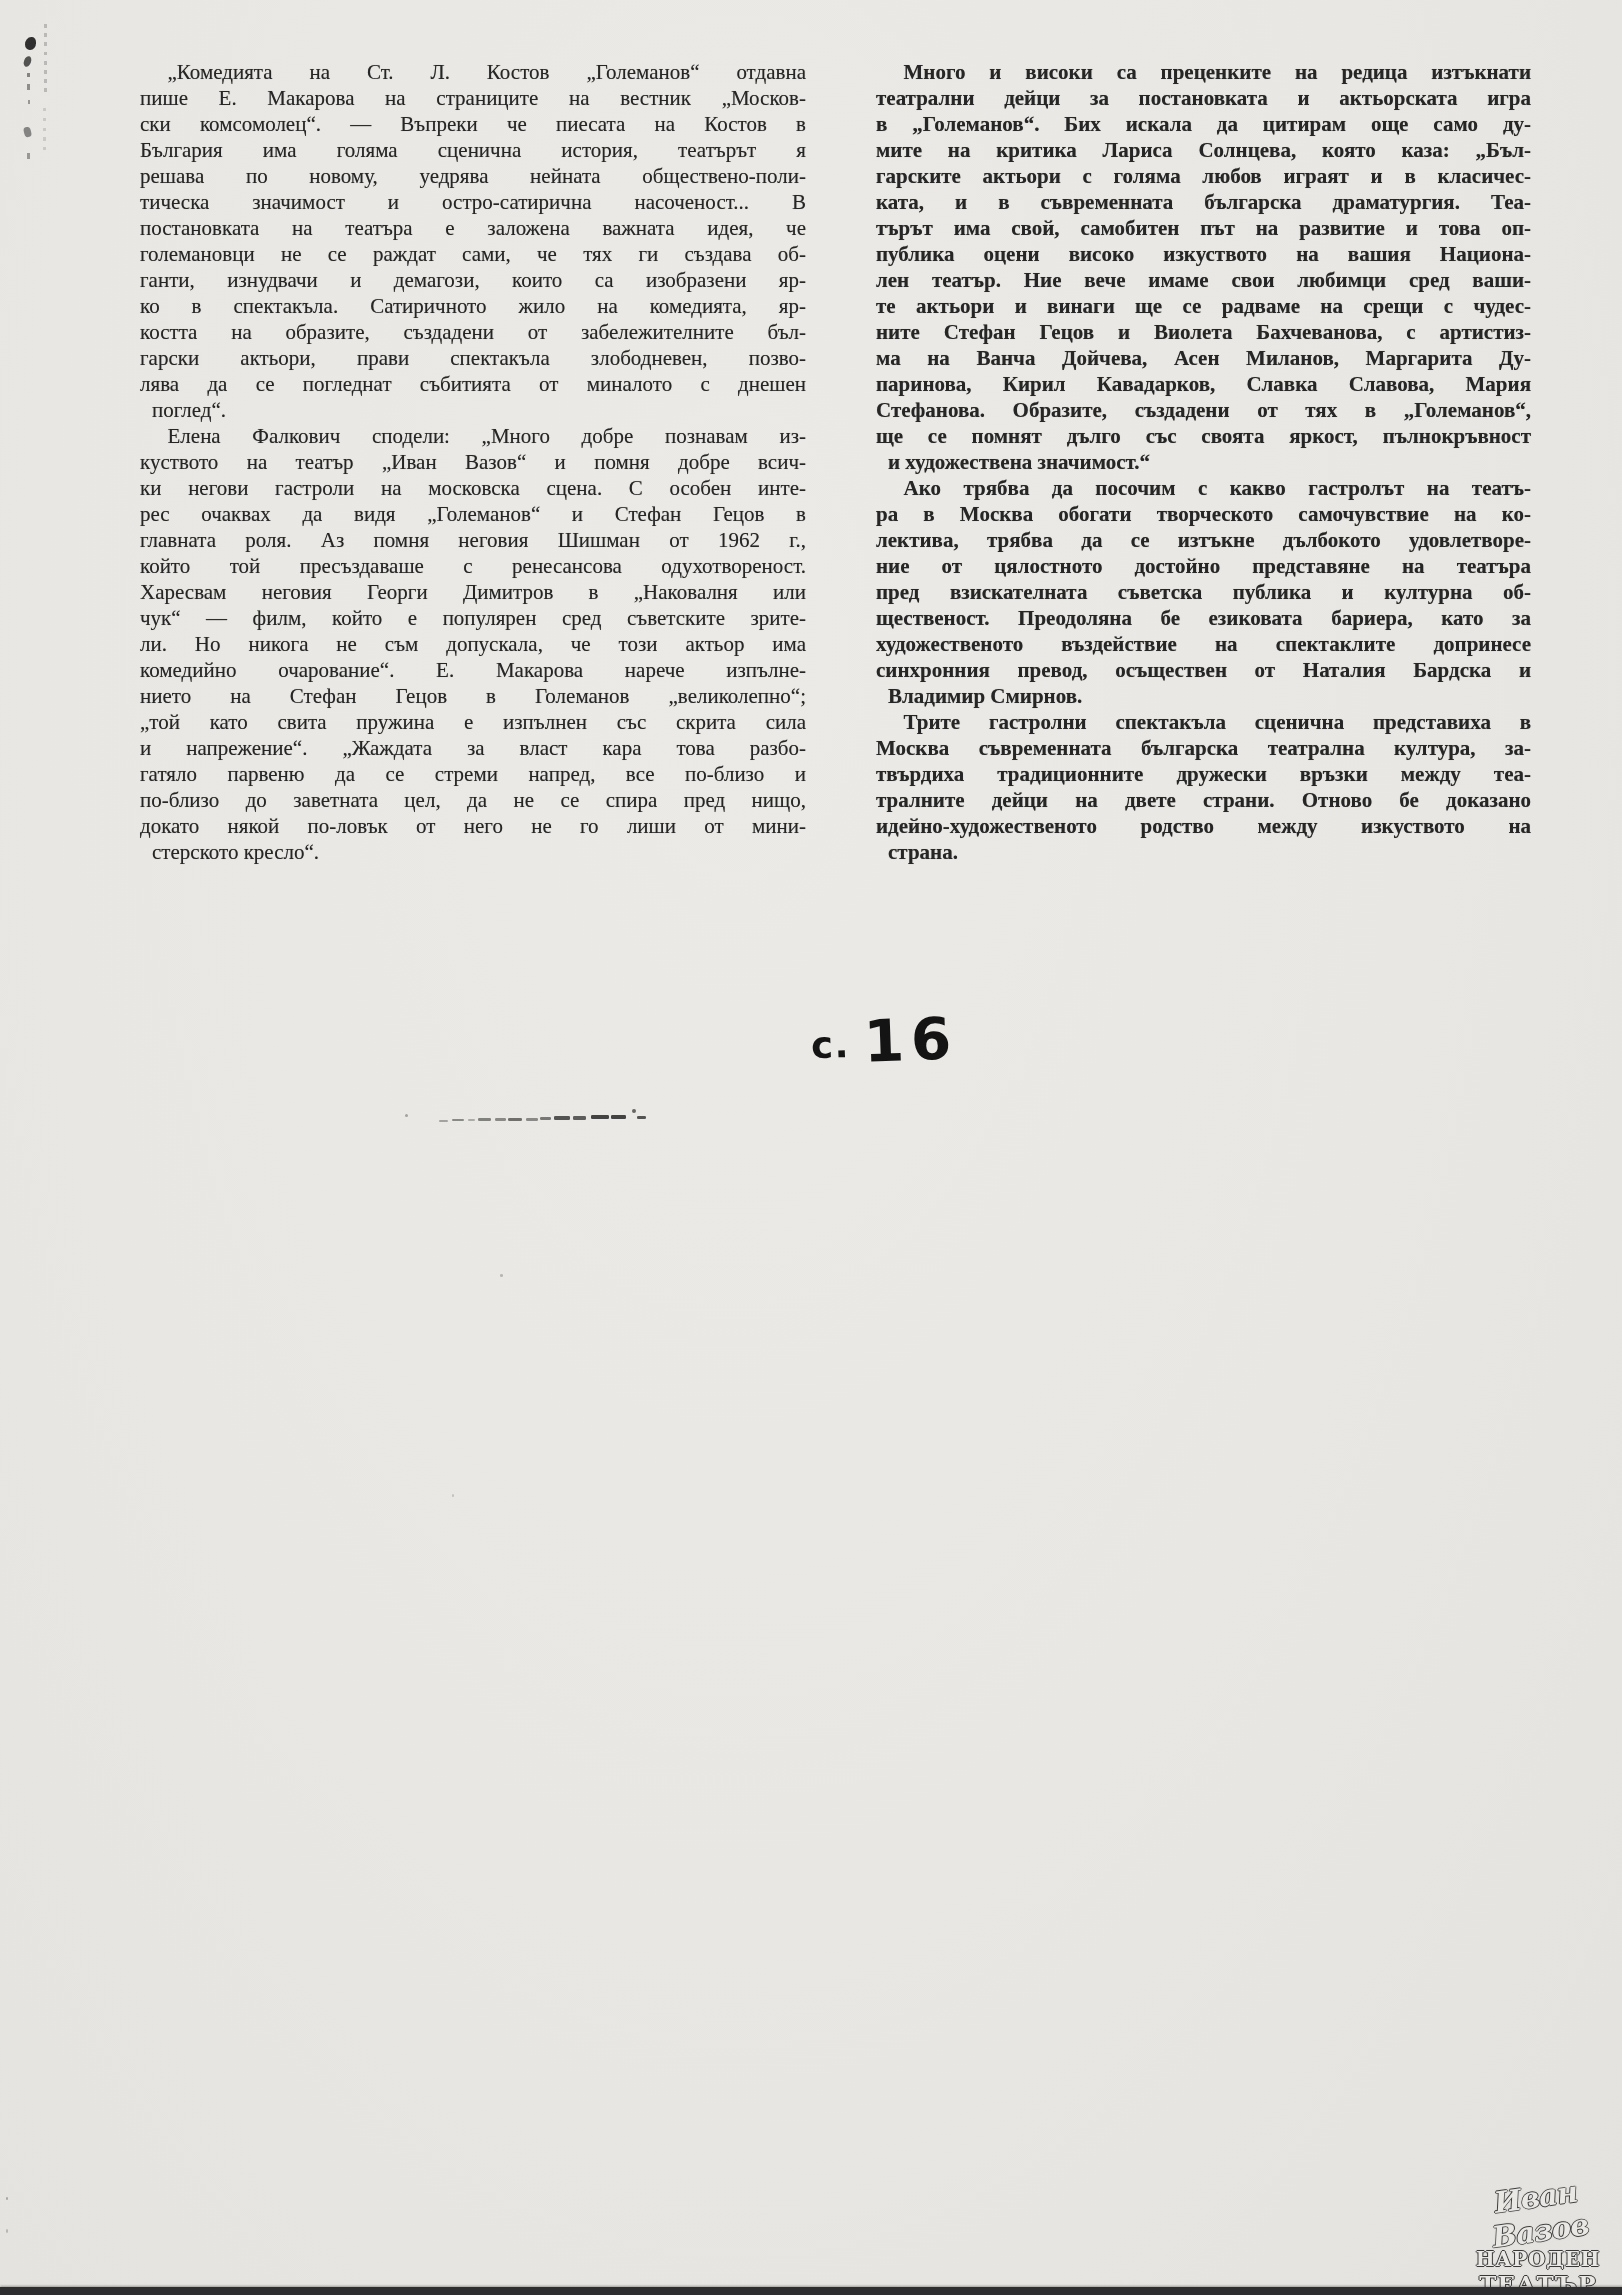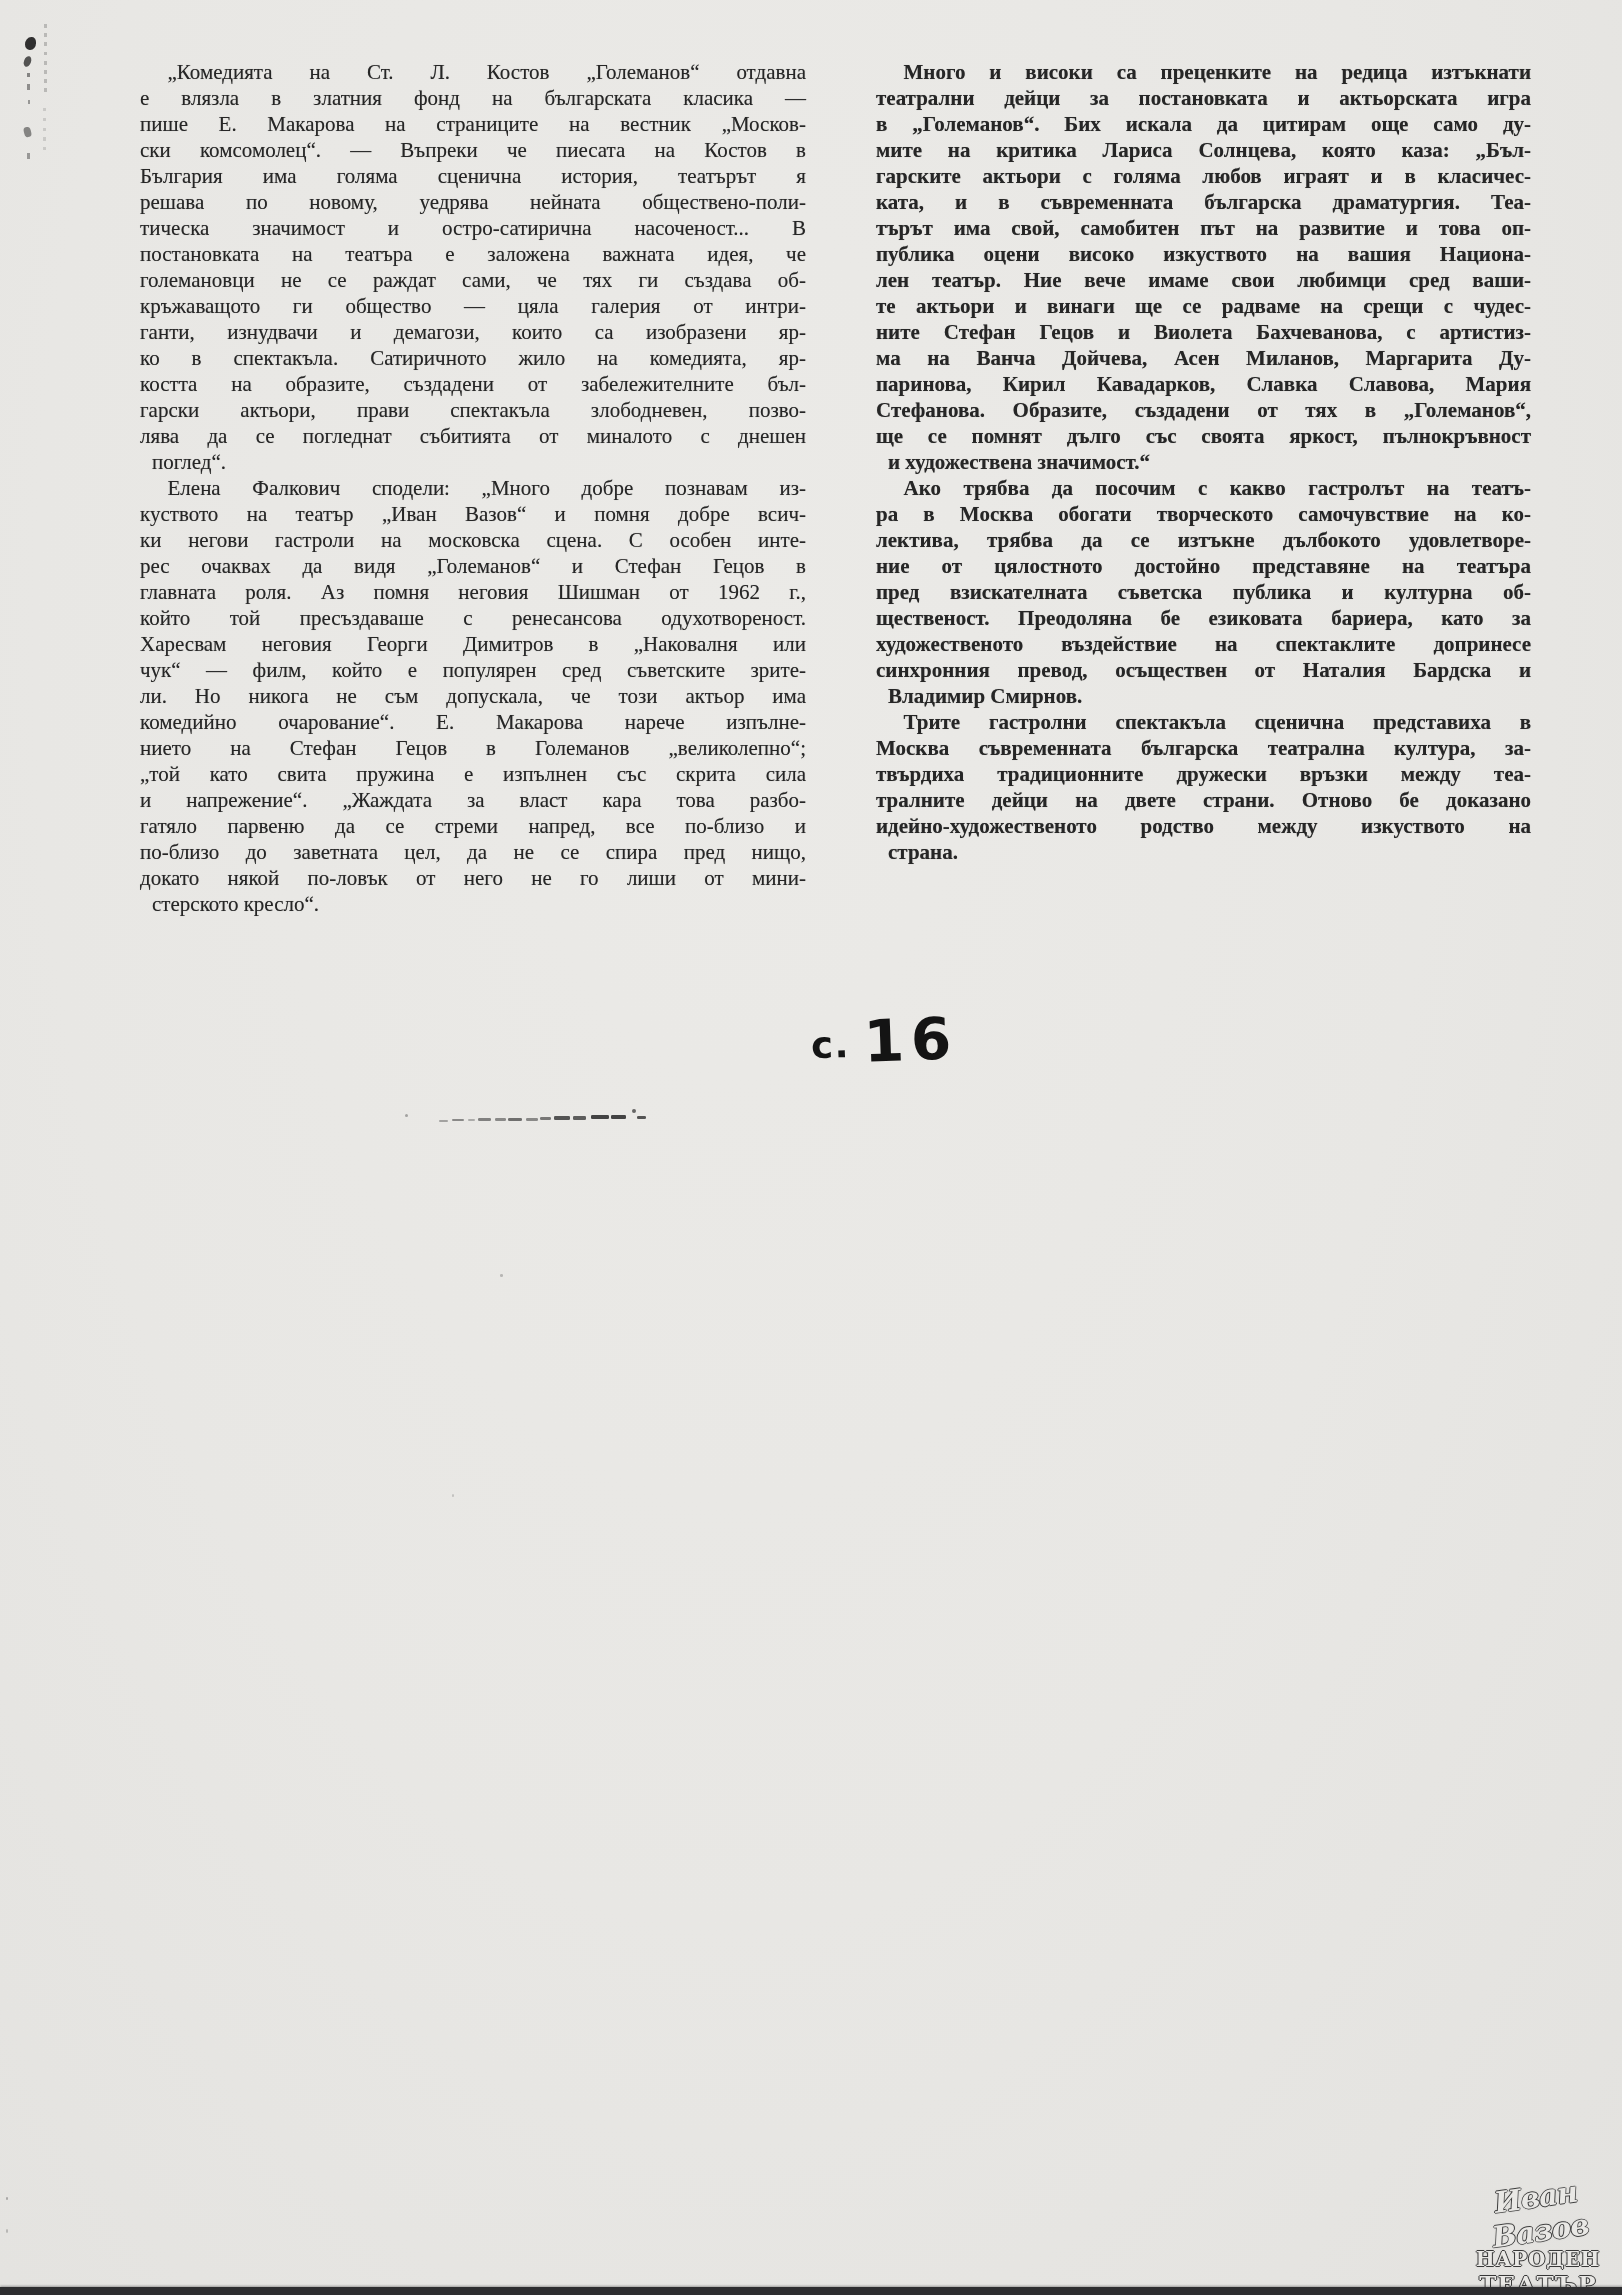--- a/index.html
+++ b/index.html
@@ -89,29 +89,27 @@
   <div class="speck" style="left:27px;top:153px;width:2.6px;height:5.9px;opacity:.4;"></div>
 
   <div class="speck" style="left:500px;top:1274px;width:2.6px;height:2.6px;border-radius:50%;opacity:.25;"></div>
   <div class="speck" style="left:452px;top:1494px;width:2px;height:3.3px;border-radius:50%;opacity:.2;"></div>
   <div class="speck" style="left:5.9px;top:2197px;width:2.6px;height:2.6px;border-radius:50%;opacity:.3;"></div>
   <div class="speck" style="left:5.9px;top:2229px;width:2px;height:3.9px;border-radius:50%;opacity:.25;"></div>
 
   <div class="column col-left" id="col-left">
       <div class="para">
         <div class="line">„Комедията на Ст. Л. Костов „Големанов“ отдавна</div>
-        <div class="line">е влязла в златния фонд на българската класика —</div>
         <div class="line">пише Е. Макарова на страниците на вестник „Москов-</div>
         <div class="line">ски комсомолец“. — Въпреки че пиесата на Костов в</div>
         <div class="line">България има голяма сценична история, театърът я</div>
         <div class="line">решава по новому, уедрява нейната обществено-поли-</div>
         <div class="line">тическа значимост и остро-сатирична насоченост... В</div>
         <div class="line">постановката на театъра е заложена важната идея, че</div>
         <div class="line">големановци не се раждат сами, че тях ги създава об-</div>
-        <div class="line">кръжаващото ги общество — цяла галерия от интри-</div>
         <div class="line">ганти, изнудвачи и демагози, които са изобразени яр-</div>
         <div class="line">ко в спектакъла. Сатиричното жило на комедията, яр-</div>
         <div class="line">костта на образите, създадени от забележителните бъл-</div>
         <div class="line">гарски актьори, прави спектакъла злободневен, позво-</div>
         <div class="line">лява да се погледнат събитията от миналото с днешен</div>
         <div class="line last">поглед“.</div>
       </div>
       <div class="para">
         <div class="line">Елена Фалкович сподели: „Много добре познавам из-</div>
         <div class="line">куството на театър „Иван Вазов“ и помня добре всич-</div>

